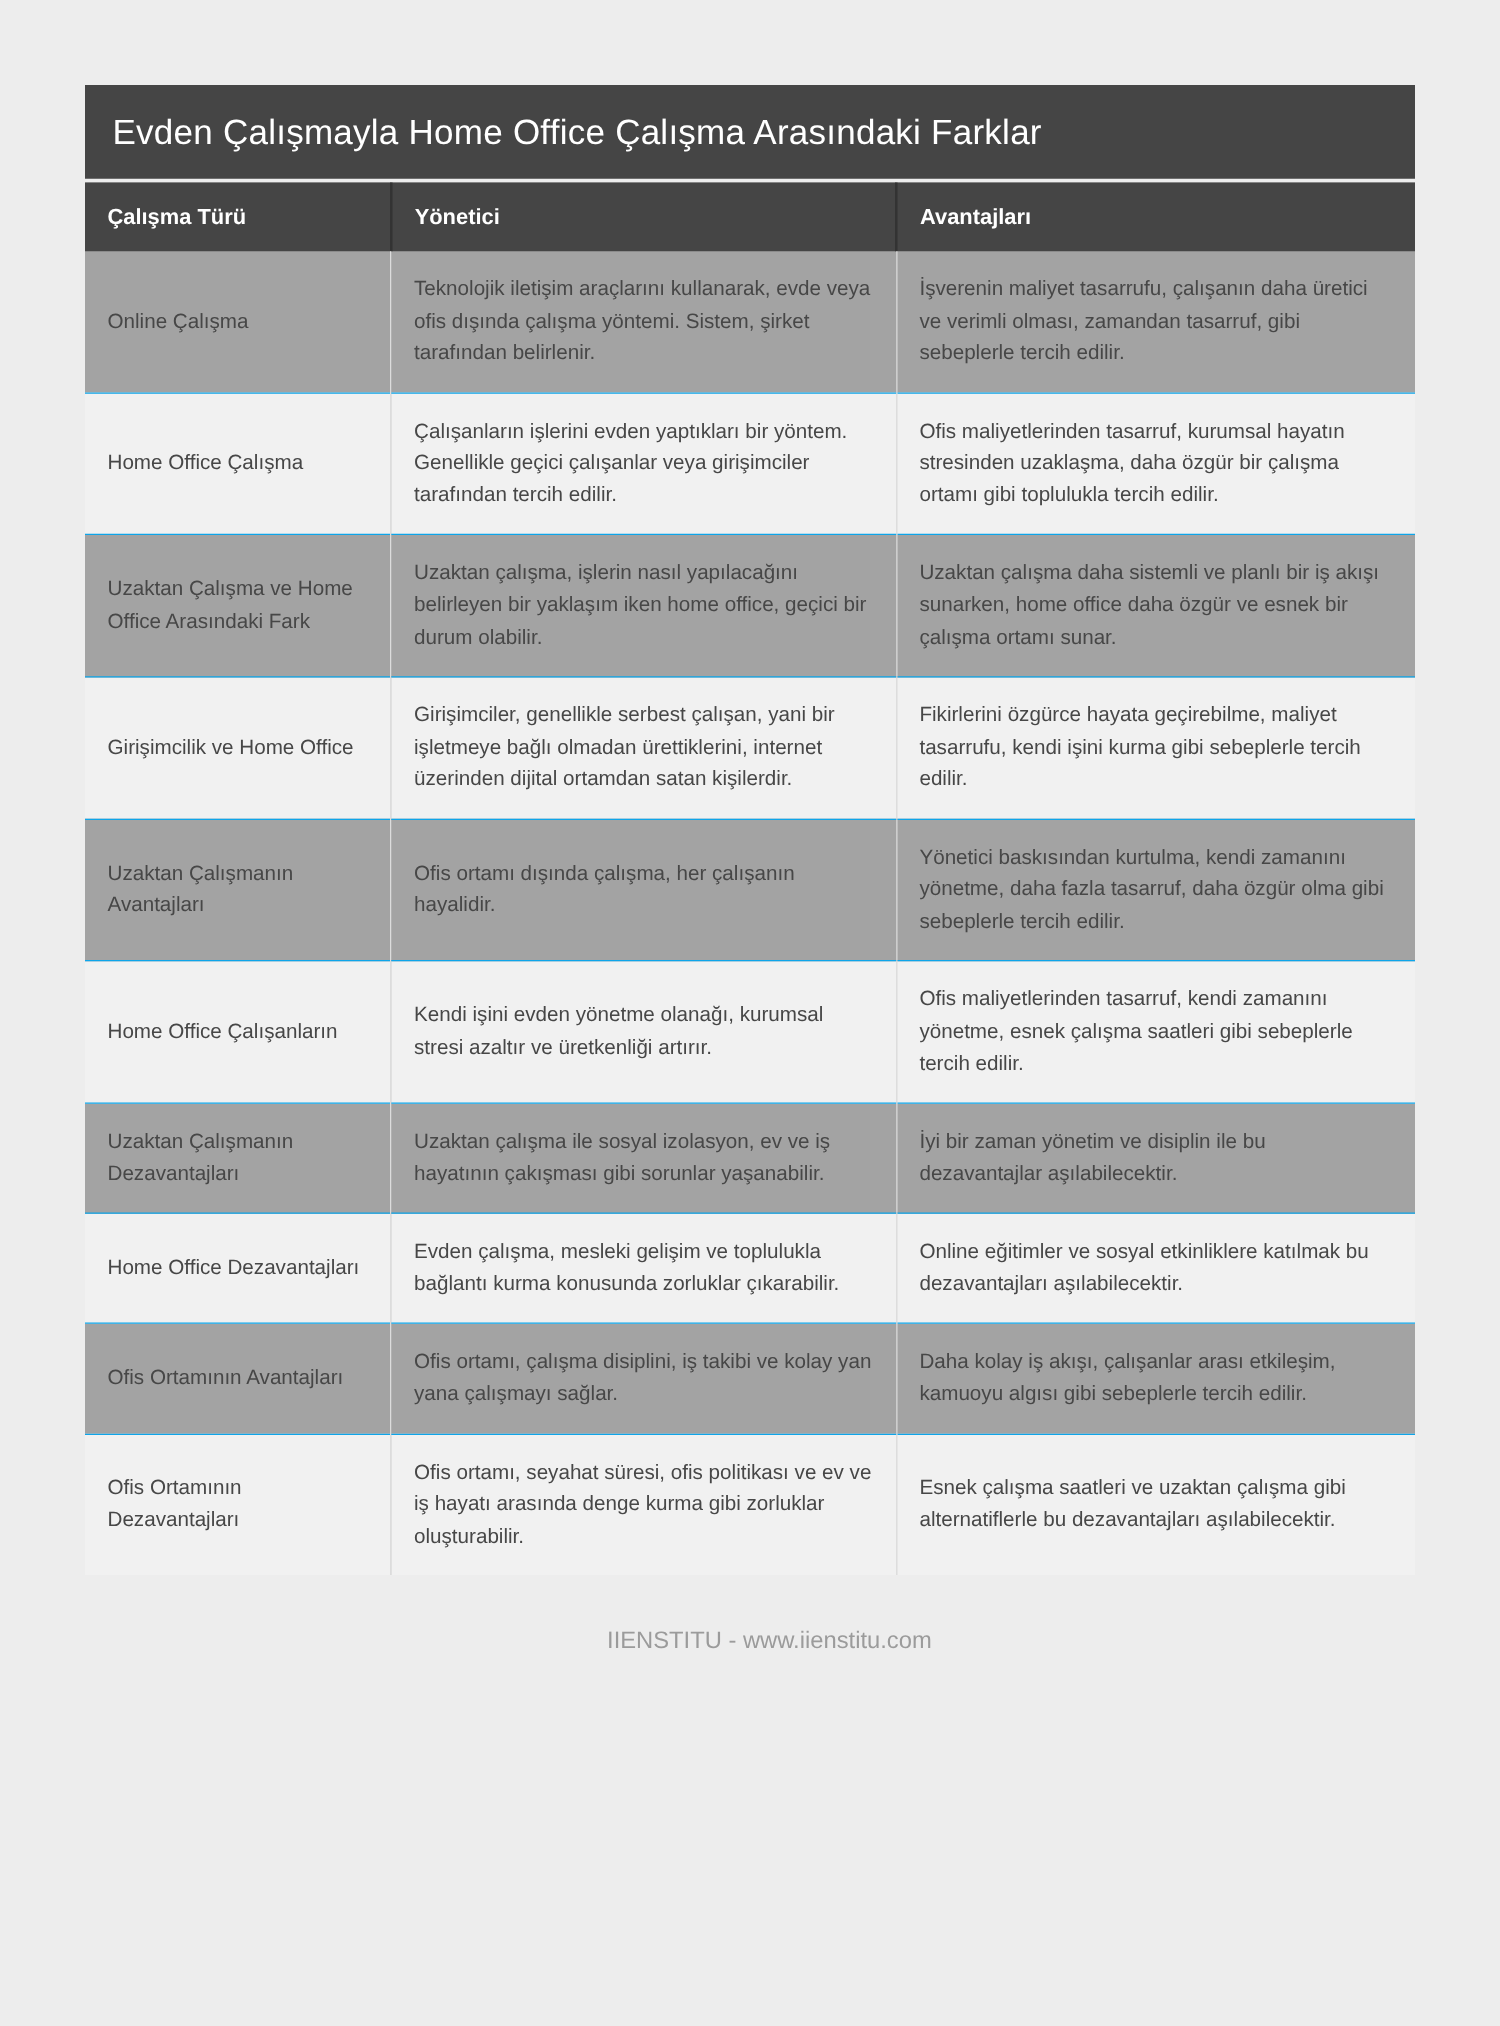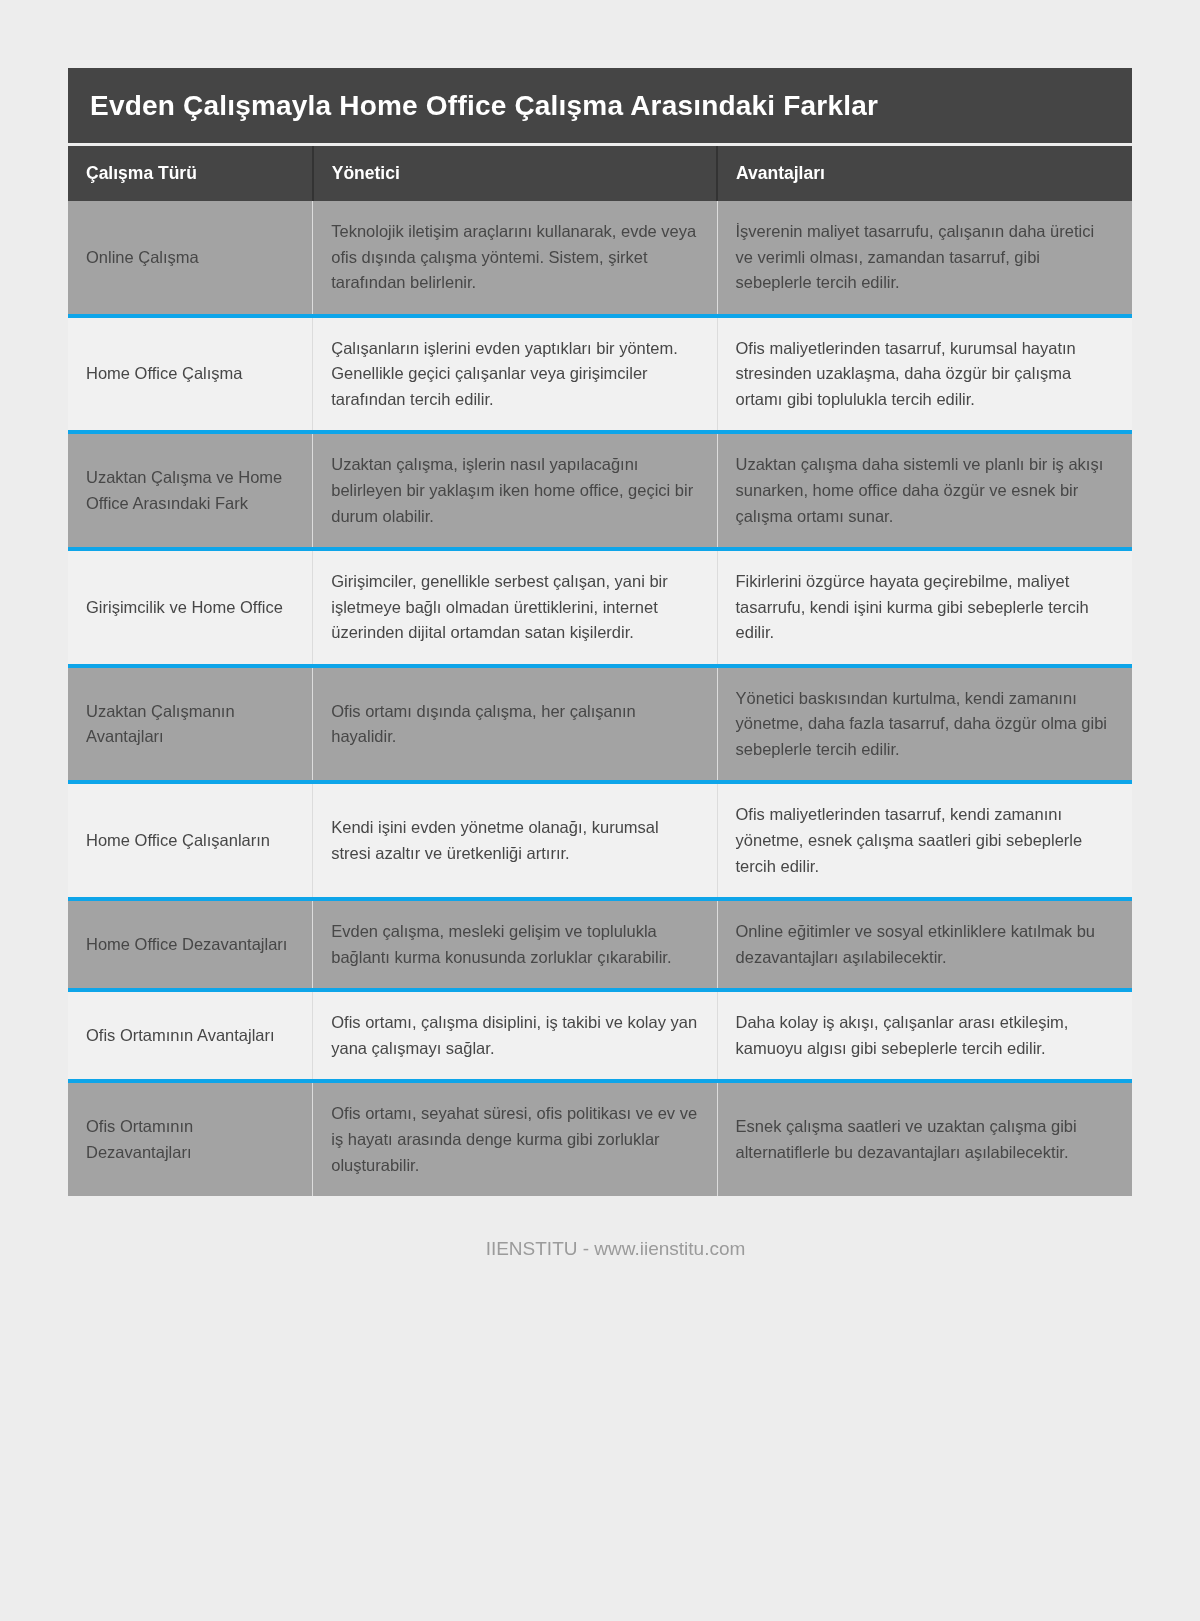--- a/index.html
+++ b/index.html
@@ -33,21 +33,21 @@
     color: var(--header-text);
     height: 75px;
     display: flex;
     align-items: center;
     padding: 0 22px;
     margin-bottom: 3px;
   }
   .title-bar h1 {
     margin: 0;
     font-size: 28px;
-    font-weight: bold;
+    font-weight: normal;
     letter-spacing: 0.2px;
   }
   table.comparison {
     width: 100%;
     border-collapse: collapse;
     background: #a3a3a3;
     table-layout: fixed;
   }
   table.comparison col.c-type     { width: 23%; }
   table.comparison col.c-aciklama { width: 38%; }
@@ -62,21 +62,21 @@
     border-left: 2px solid var(--header-divider);
   }
   thead th:first-child { border-left: none; }
   tbody td {
     font-size: 16.5px;
     line-height: 1.55;
     color: var(--body-text);
     padding: 18px;
     vertical-align: middle;
     border-left: 1px solid var(--divider);
-    border-top: 4px solid #0ea5e9;
+    border-top: 1px solid #0ea5e9;
   }
   tbody td:first-child { border-left: none; }
   tbody tr:first-child td { border-top: none; }
   tbody tr:nth-child(even) { background: var(--stripe-bg); }
   .footer {
     text-align: center;
     color: var(--footer-text);
     font-size: 19px;
     margin-top: 42px;
     margin-left: 31px;
@@ -127,20 +127,25 @@
           <td>Uzaktan Çalışmanın Avantajları</td>
           <td>Ofis ortamı dışında çalışma, her çalışanın hayalidir.</td>
           <td>Yönetici baskısından kurtulma, kendi zamanını yönetme, daha fazla tasarruf, daha özgür olma gibi sebeplerle tercih edilir.</td>
         </tr>
         <tr>
           <td>Home Office Çalışanların</td>
           <td>Kendi işini evden yönetme olanağı, kurumsal stresi azaltır ve üretkenliği artırır.</td>
           <td>Ofis maliyetlerinden tasarruf, kendi zamanını yönetme, esnek çalışma saatleri gibi sebeplerle tercih edilir.</td>
         </tr>
         <tr>
+          <td>Uzaktan Çalışmanın Dezavantajları</td>
+          <td>Uzaktan çalışma ile sosyal izolasyon, ev ve iş hayatının çakışması gibi sorunlar yaşanabilir.</td>
+          <td>İyi bir zaman yönetim ve disiplin ile bu dezavantajlar aşılabilecektir.</td>
+        </tr>
+        <tr>
           <td>Home Office Dezavantajları</td>
           <td>Evden çalışma, mesleki gelişim ve toplulukla bağlantı kurma konusunda zorluklar çıkarabilir.</td>
           <td>Online eğitimler ve sosyal etkinliklere katılmak bu dezavantajları aşılabilecektir.</td>
         </tr>
         <tr>
           <td>Ofis Ortamının Avantajları</td>
           <td>Ofis ortamı, çalışma disiplini, iş takibi ve kolay yan yana çalışmayı sağlar.</td>
           <td>Daha kolay iş akışı, çalışanlar arası etkileşim, kamuoyu algısı gibi sebeplerle tercih edilir.</td>
         </tr>
         <tr>

